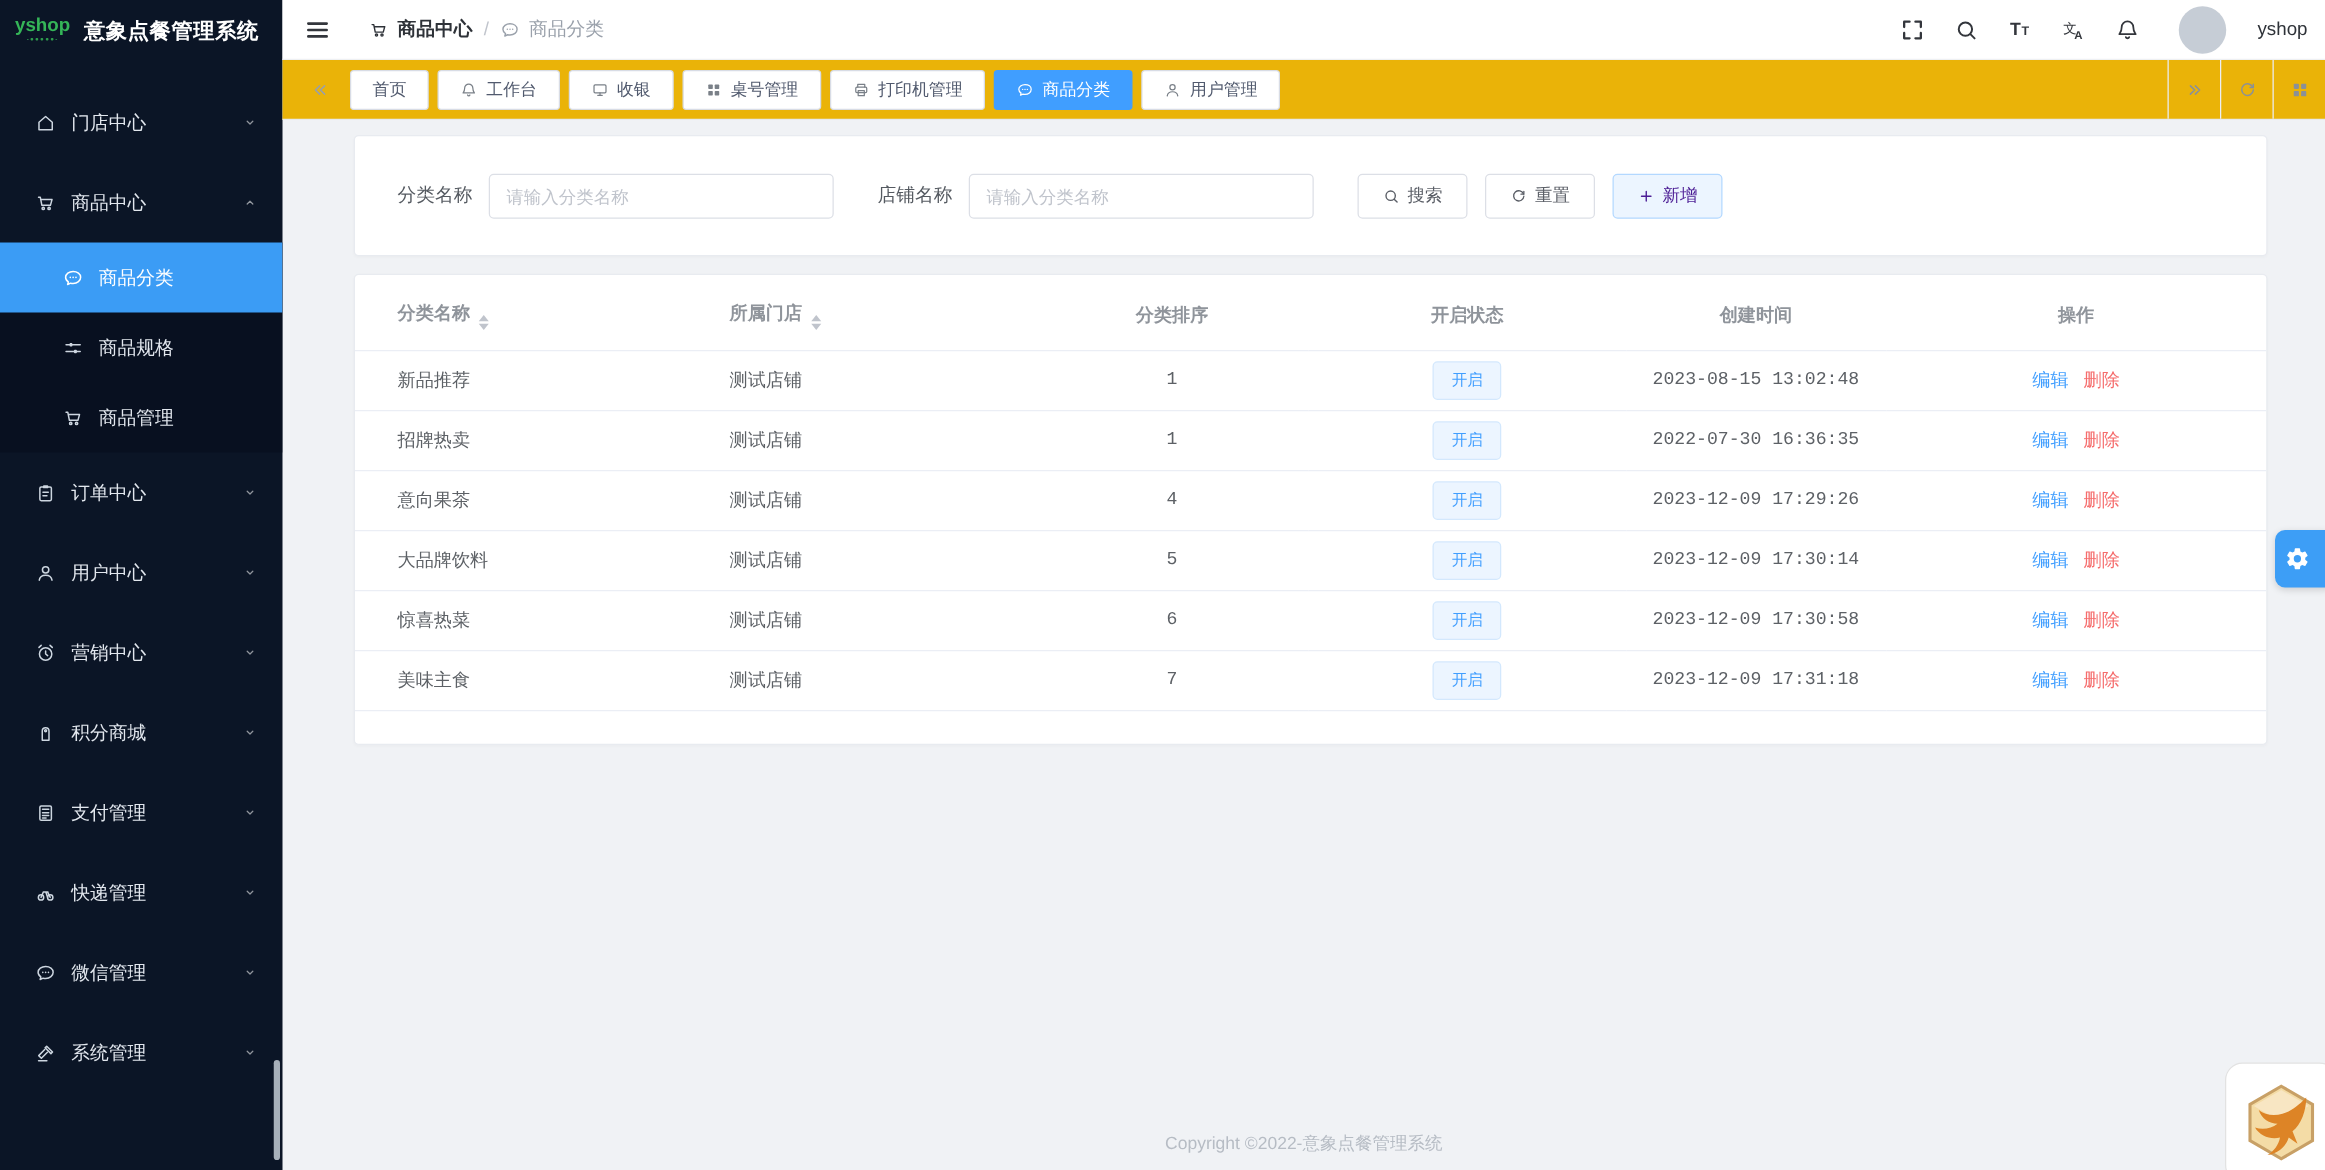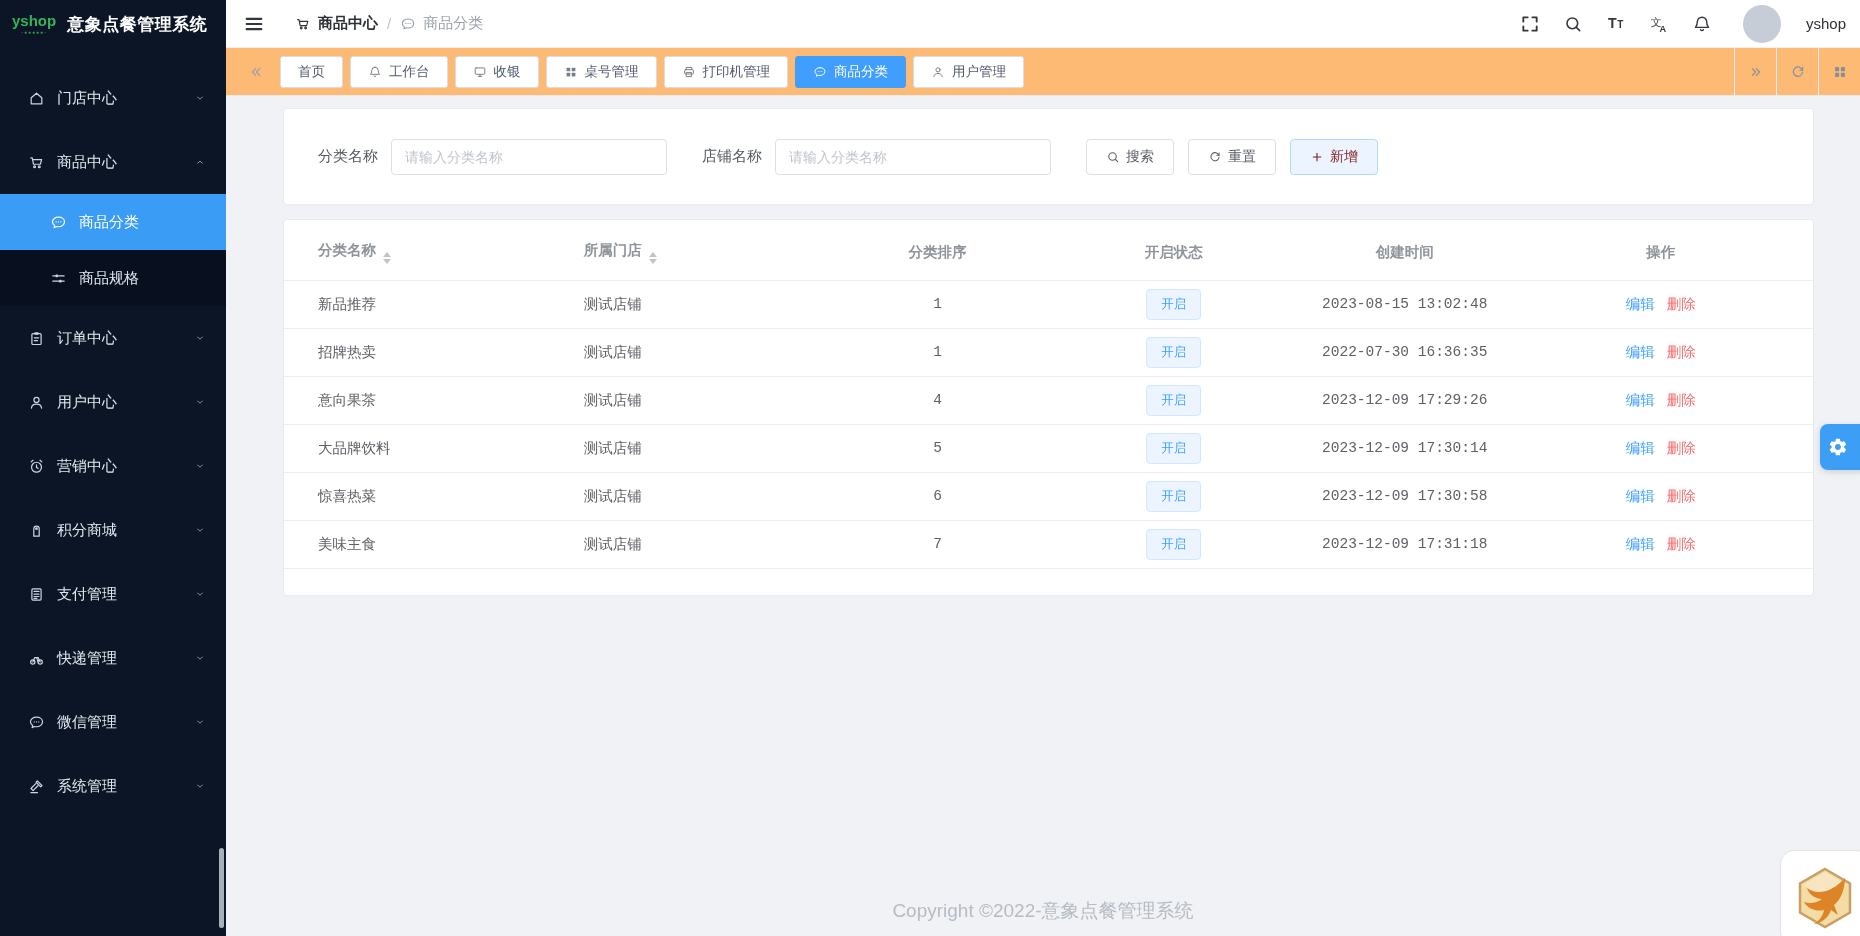--- a/index.html
+++ b/index.html
@@ -34,21 +34,21 @@
   .bc-item { display:inline-flex; align-items:center; gap:7px; }
   .bc-item .ic { width:16px; height:16px; }
   .bc-current { color:#2e3238; font-weight:bold; }
   .bc-sep { color:#c0c4cc; }
   .bc-muted { color:#9aa1ab; }
   .bc-muted .ic { color:#9aa1ab; }
   .topbar-right { margin-left:auto; display:flex; align-items:center; gap:23px; }
   .avatar { width:38px; height:38px; border-radius:50%; background:#c6cdd6; margin-left:8px; }
   .username { font-size:15px; color:#2e3238; margin-left:2px; }
 
-  .tabbar { height:48px; background:#fdba74; border-bottom:1px solid #e8eaec; display:flex; align-items:center; padding-left:12px; }
+  .tabbar { height:48px; background:#eab308; border-bottom:1px solid #e8eaec; display:flex; align-items:center; padding-left:12px; }
   .tab-nav { width:36px; height:100%; display:flex; align-items:center; justify-content:center; color:#9aa0a8; cursor:pointer; flex-shrink:0; }
   .tab-nav .ic { width:16px; height:16px; }
   .tabs { display:flex; align-items:center; gap:7px; padding:0 6px; flex:1; min-width:0; overflow:hidden; }
   .tab { height:32px; display:inline-flex; align-items:center; gap:7px; padding:0 17px; border:1px solid #d8dce5; border-radius:3px; background:#fff; font-size:13.5px; color:#515a6e; cursor:pointer; white-space:nowrap; }
   .tab .ic { width:14px; height:14px; color:#7a8088; }
   .tab.active { background:#409eff; border-color:#409eff; color:#fff; }
   .tab.active .ic { color:#fff; }
   .tab-ctrl { width:42px; height:100%; border-left:1px solid #ebeef5; display:flex; align-items:center; justify-content:center; color:#8a9099; cursor:pointer; flex-shrink:0; }
   .tab-ctrl .ic { width:16px; height:16px; }
 
@@ -56,39 +56,39 @@
   .card { background:#fff; border:1px solid #e8ebf0; border-radius:4px; box-shadow:0 1px 2px rgba(0,0,0,.02); }
 
   .filter-card { height:97px; display:flex; align-items:center; padding:0 34px; margin-bottom:14px; }
   .f-label { font-size:15px; color:#555a61; margin-right:13px; white-space:nowrap; }
   .f-input { width:276px; height:36px; border:1px solid #dcdfe6; border-radius:4px; padding:0 13px; font-size:14px; color:#333; outline:none; font-family:inherit; }
   .f-input::placeholder { color:#c0c4cc; }
   .f-gap { width:35px; flex-shrink:0; }
   .btn { height:36px; display:inline-flex; align-items:center; gap:6px; padding:0 19px; border:1px solid #dcdfe6; border-radius:4px; background:#fff; color:#5a5e66; font-size:14px; cursor:pointer; font-family:inherit; white-space:nowrap; }
   .btn + .btn { margin-left:14px; }
   .btn .ic { width:14px; height:14px; }
-  .btn-plain-primary { background:#ecf5ff; border-color:#b3d8ff; color:#7f1d1d; }
+  .btn-plain-primary { background:#ecf5ff; border-color:#b3d8ff; color:#4c1d95; }
 
   .table-card { padding:6px 0 26px; }
   table { width:100%; border-collapse:collapse; table-layout:fixed; }
   th { height:54px; color:#8f949b; font-size:14.5px; font-weight:bold; border-bottom:1px solid #ebeef5; }
   td { height:48px; font-size:14.5px; color:#5d6166; border-bottom:1px solid #ebeef5;font-family:Liberation Mono, monospace; }
   th.l, td.l { text-align:left; }
   th.c, td.c { text-align:center; }
   th.first, td.first { padding-left:34px; }
   .sort { display:inline-flex; flex-direction:column; gap:2px; margin-left:7px; vertical-align:-2px; cursor:pointer; }
   .sort i { width:0; height:0; border-left:4px solid transparent; border-right:4px solid transparent; display:block; }
   .sort .up { border-bottom:5px solid #c0c4cc; }
   .sort .down { border-top:5px solid #c0c4cc; }
   .chip { display:inline-block; padding:6px 14px; font-size:12.5px; color:#409eff; background:#ecf5ff; border:1px solid #d3e8fd; border-radius:4px; cursor:pointer; }
   .lnk { cursor:pointer; text-decoration:none; }
   .lnk.edit { color:#409eff; margin-right:12px; }
   .lnk.del { color:#f56c6c; }
 
-  .footer { position:absolute; bottom:12px; left:0; right:0; text-align:center; color:#b6bcc4; font-size:19px; }
+  .footer { position:absolute; bottom:12px; left:0; right:0; text-align:center; color:#b6bcc4; font-size:14px; }
 
   .gear-fab { position:absolute; top:424px; right:-8px; width:48px; height:46px; background:#3d9ef6; border-radius:8px; display:flex; align-items:center; justify-content:flex-start; padding-left:8px; cursor:pointer; box-shadow:0 2px 6px rgba(0,0,0,.15); }
   .gear-fab .ic { width:20px; height:20px; color:#fff; }
 
   .ext-tile { position:absolute; right:-10px; bottom:-10px; width:90px; height:96px; background:#fff; border:1px solid #e2e2e2; border-radius:14px; display:flex; align-items:center; justify-content:center; cursor:pointer; }
   .ext-tile svg { width:64px; height:64px; }
 
   .ic { display:inline-flex; }
   .ic svg, .hic svg, .chev svg { width:100%; height:100%; display:block; }
   .hic { cursor:pointer; }
@@ -146,20 +146,30 @@
           </div>
           <div class="menu-item sub">
             <span class="ic">
               <svg viewBox="0 0 24 24" fill="none" stroke="currentColor" stroke-width="1.7" stroke-linecap="round" stroke-linejoin="round">
                 <path d="M4 8.2h16M4 15.8h16"></path>
                 <rect x="8" y="6.3" width="3.2" height="3.8" rx=".9" fill="currentColor" stroke="none"></rect>
                 <rect x="13" y="13.9" width="3.2" height="3.8" rx=".9" fill="currentColor" stroke="none"></rect>
               </svg>
             </span>
             <span class="mi-label">商品规格</span>
+          </div>
+          <div class="menu-item sub">
+            <span class="ic">
+              <svg viewBox="0 0 24 24" fill="none" stroke="currentColor" stroke-width="1.7" stroke-linecap="round" stroke-linejoin="round">
+                <path d="M4 5.5h2l1.8 9h9.6l1.8-6.5H6.7"></path>
+                <circle cx="9.3" cy="18" r="1.3"></circle>
+                <circle cx="15.9" cy="18" r="1.3"></circle>
+              </svg>
+            </span>
+            <span class="mi-label">商品管理</span>
           </div>
         </div>
         <div class="menu-item">
           <span class="ic">
             <svg viewBox="0 0 24 24" fill="none" stroke="currentColor" stroke-width="1.7" stroke-linecap="round" stroke-linejoin="round">
               <rect x="5.5" y="5" width="13" height="15.5" rx="1.5"></rect>
               <rect x="9" y="3.2" width="6" height="3.4" rx="1" fill="currentColor" stroke="none"></rect>
               <path d="M9 11h6M9 15h4.5"></path>
             </svg>
           </span>

